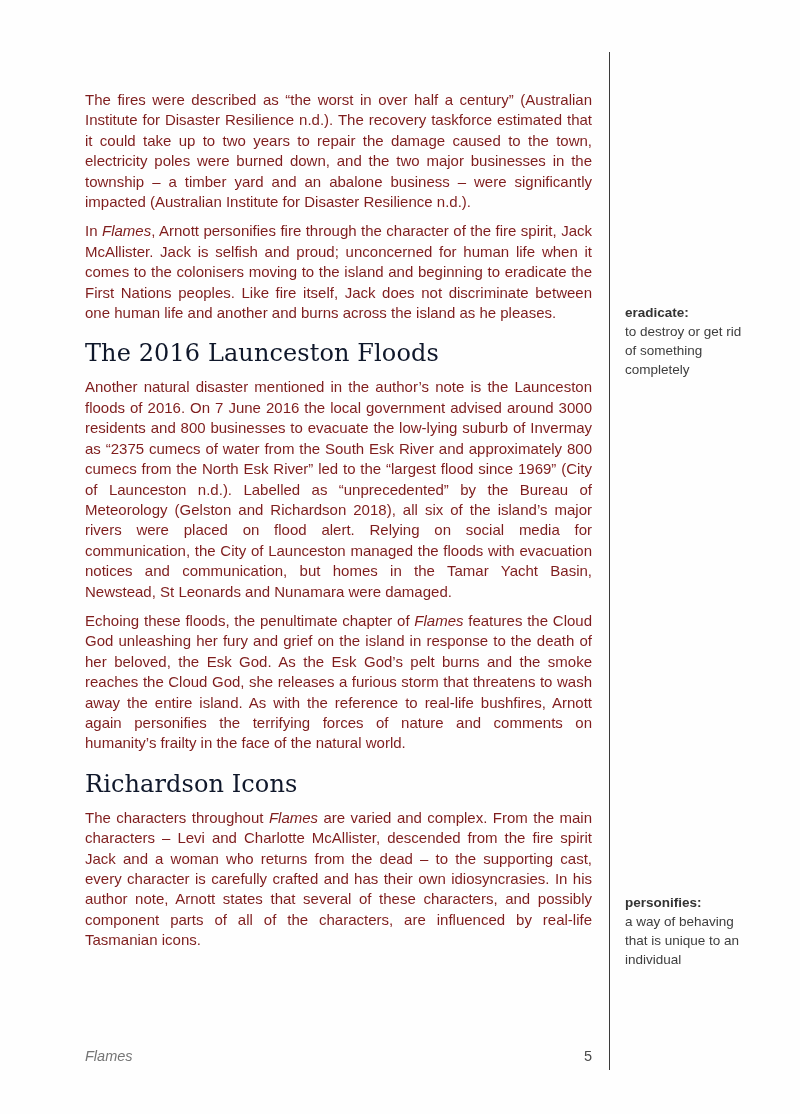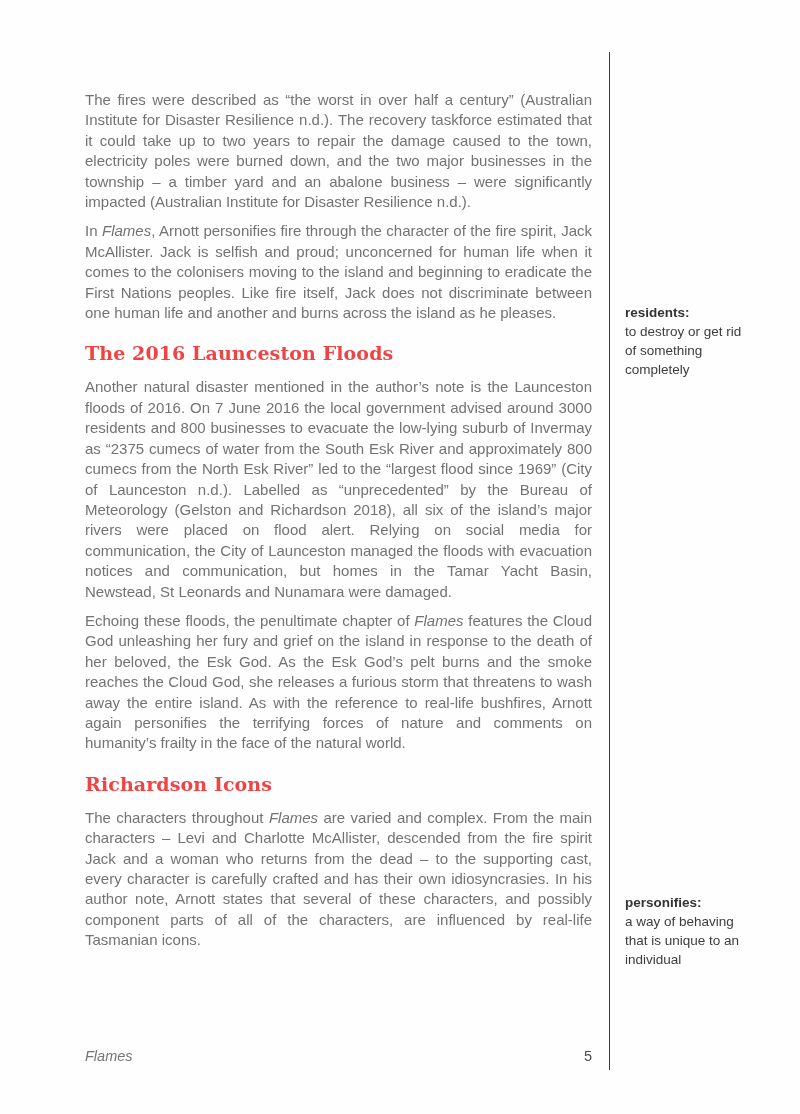--- a/index.html
+++ b/index.html
@@ -14,35 +14,35 @@
   .main-column {
     position: absolute;
     left: 85px;
     top: 90px;
     width: 507px;
   }
   .main-column p {
     margin: 0 0 9px 0;
     font-size: 15px;
     line-height: 20.4px;
-    color: #737373;
+    color: #7f1d1d;
     text-align: justify;
     text-justify: inter-word;
     hyphens: none;
   }
   .main-column p em {
     font-style: italic;
   }
   .main-column h2 {
     margin: 15px 0 9px 0;
     font-family: "DejaVu Serif", "Liberation Serif", serif;
-    font-weight: 700;
-    font-size: 19px;
+    font-weight: 400;
+    font-size: 24px;
     line-height: 30px;
-    color: #ef4444;
+    color: #0f172a;
     letter-spacing: 0.1px;
   }
   .divider {
     position: absolute;
     left: 609px;
     top: 52px;
     width: 1px;
     height: 1018px;
     background: #3b3b3b;
   }
@@ -90,21 +90,21 @@
       <h2>The 2016 Launceston Floods</h2>
       <p>Another natural disaster mentioned in the author’s note is the Launceston floods of 2016. On 7 June 2016 the local government advised around 3000 residents and 800 businesses to evacuate the low-lying suburb of Invermay as “2375 cumecs of water from the South Esk River and approximately 800 cumecs from the North Esk River” led to the “largest flood since 1969” (City of Launceston n.d.). Labelled as “unprecedented” by the Bureau of Meteorology (Gelston and Richardson 2018), all six of the island’s major rivers were placed on flood alert. Relying on social media for communication, the City of Launceston managed the floods with evacuation notices and communication, but homes in the Tamar Yacht Basin, Newstead, St Leonards and Nunamara were damaged.</p>
       <p>Echoing these floods, the penultimate chapter of <em>Flames</em> features the Cloud God unleashing her fury and grief on the island in response to the death of her beloved, the Esk God. As the Esk God’s pelt burns and the smoke reaches the Cloud God, she releases a furious storm that threatens to wash away the entire island. As with the reference to real-life bushfires, Arnott again personifies the terrifying forces of nature and comments on humanity’s frailty in the face of the natural world.</p>
       <h2>Richardson Icons</h2>
       <p>The characters throughout <em>Flames</em> are varied and complex. From the main characters – Levi and Charlotte McAllister, descended from the fire spirit Jack and a woman who returns from the dead – to the supporting cast, every character is carefully crafted and has their own idiosyncrasies. In his author note, Arnott states that several of these characters, and possibly component parts of all of the characters, are influenced by real-life Tasmanian icons.</p>
     </main>
 
   <div class="divider"></div>
 
   <aside class="margin-note note-1">
-    <span class="note-term">residents:</span>
+    <span class="note-term">eradicate:</span>
     <span class="note-def">to destroy or get rid of something completely</span>
   </aside>
 
   <aside class="margin-note note-2">
     <span class="note-term">personifies:</span>
     <span class="note-def">a way of behaving that is unique to an individual</span>
   </aside>
 
   <footer class="page-footer">
     <span class="footer-title">Flames</span>

